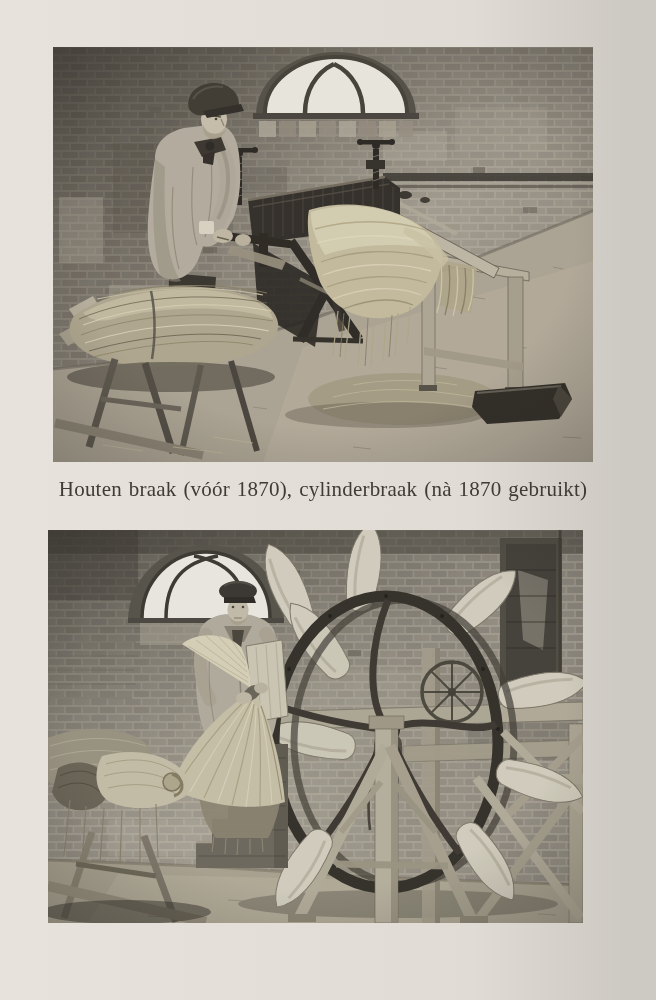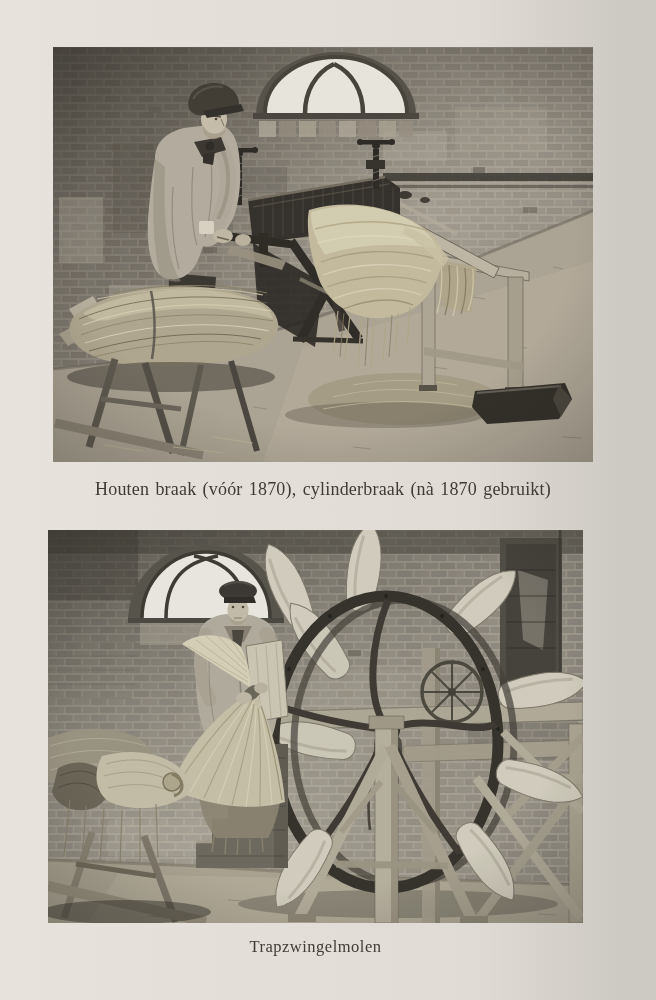--- a/index.html
+++ b/index.html
@@ -13,21 +13,21 @@
     background:linear-gradient(90deg,var(--page_bg) 0%,var(--page_mid) 72%,var(--page_edge) 95%,var(--page_edge) 100%);
   }
   .fig{position:absolute;margin:0;padding:0;}
   .fig svg{display:block;width:100%;height:100%;}
   .fig1{left:53px;top:47px;width:540px;height:415px;}
   .fig2{left:48px;top:530px;width:535px;height:393px;}
   .caption{
     position:absolute;text-align:center;color:var(--ink);
     letter-spacing:.2px;word-spacing:1.5px;white-space:nowrap;
   }
-  .cap1{left:53px;top:479px;width:540px;font-size:18px;line-height:20px;}
+  .cap1{left:53px;top:479px;width:540px;font-size:21px;line-height:20px;}
   .cap2{left:48px;top:936px;width:535px;font-size:16.5px;line-height:21px;letter-spacing:.5px;}
 </style>
 </head>
 <body>
 
 <div class="page">
 
   <figure class="fig fig1">
   <svg viewBox="0 0 540 415" preserveAspectRatio="none">
     <defs>
@@ -601,15 +601,14 @@
       <line x1="0" y1="356" x2="158" y2="392" stroke="#968f7e" stroke-width="10"></line>
       <line x1="28" y1="334" x2="108" y2="346" stroke="#6e6859" stroke-width="5"></line>
       <ellipse cx="78" cy="382" rx="85" ry="12" fill="#33302a" opacity="0.5"></ellipse>
     </g>
 
     <rect width="535" height="393" fill="url(#vigB)"></rect>
     <rect width="535" height="393" fill="#6d5f49" opacity="0.04"></rect>
   </svg>
   </figure>
 
-  <div class="caption cap2">Trapzwingelmolen</div>
 
 </div>
 
 </body></html>

